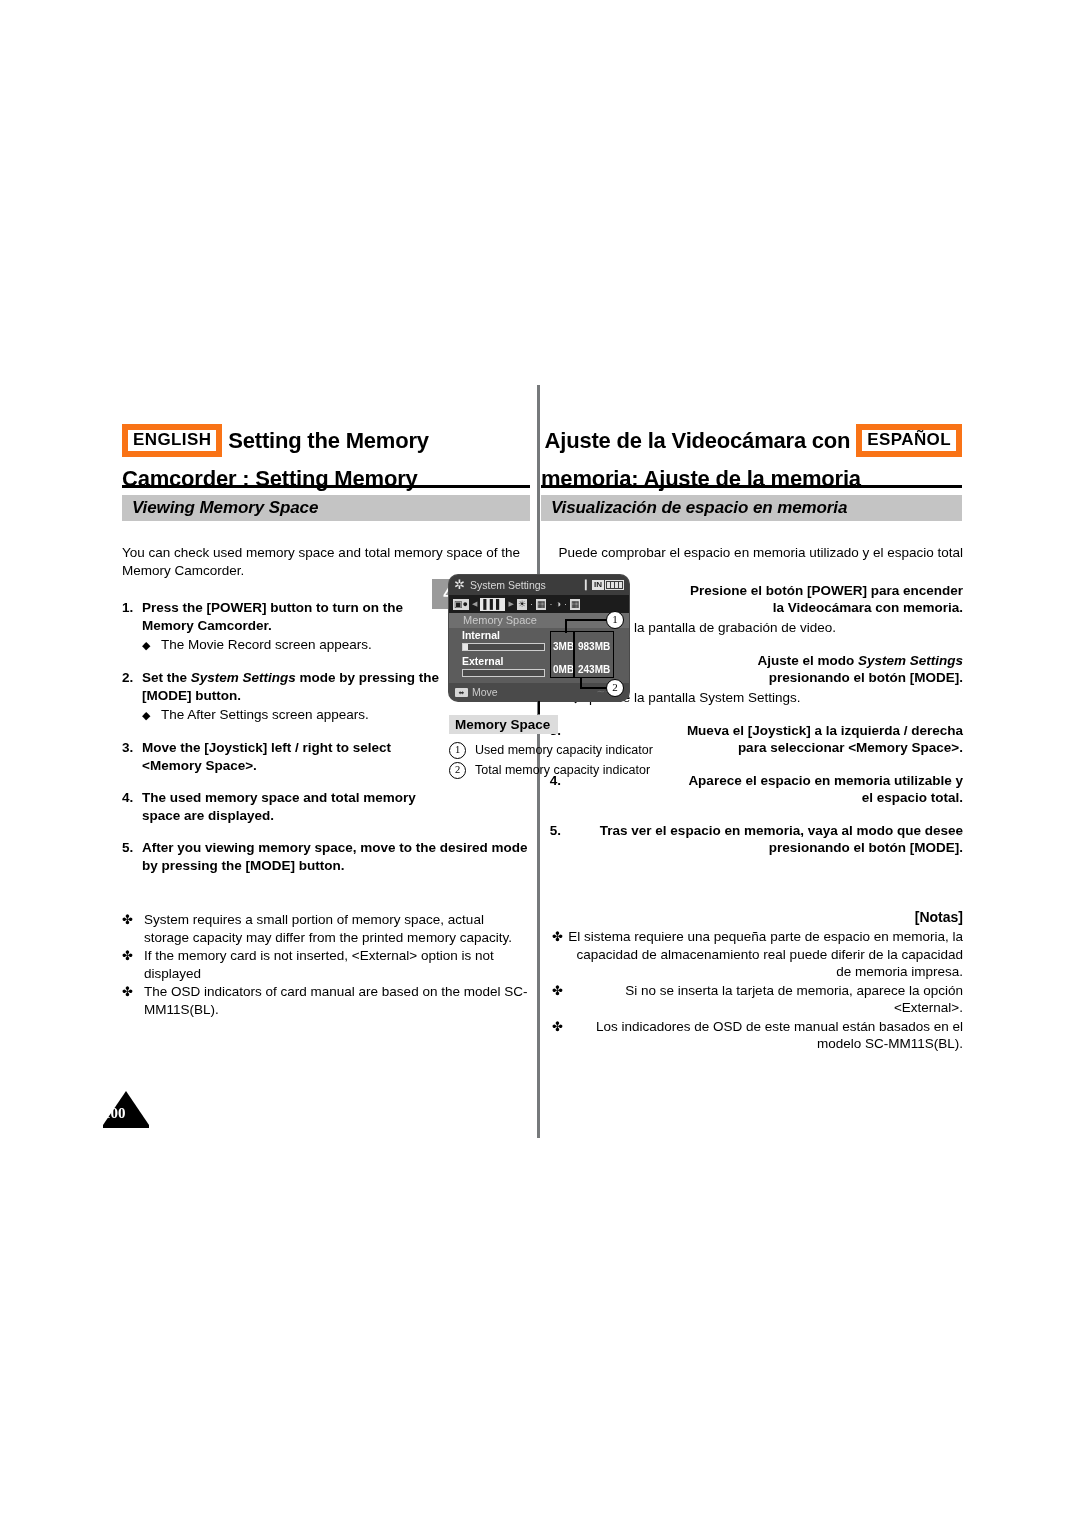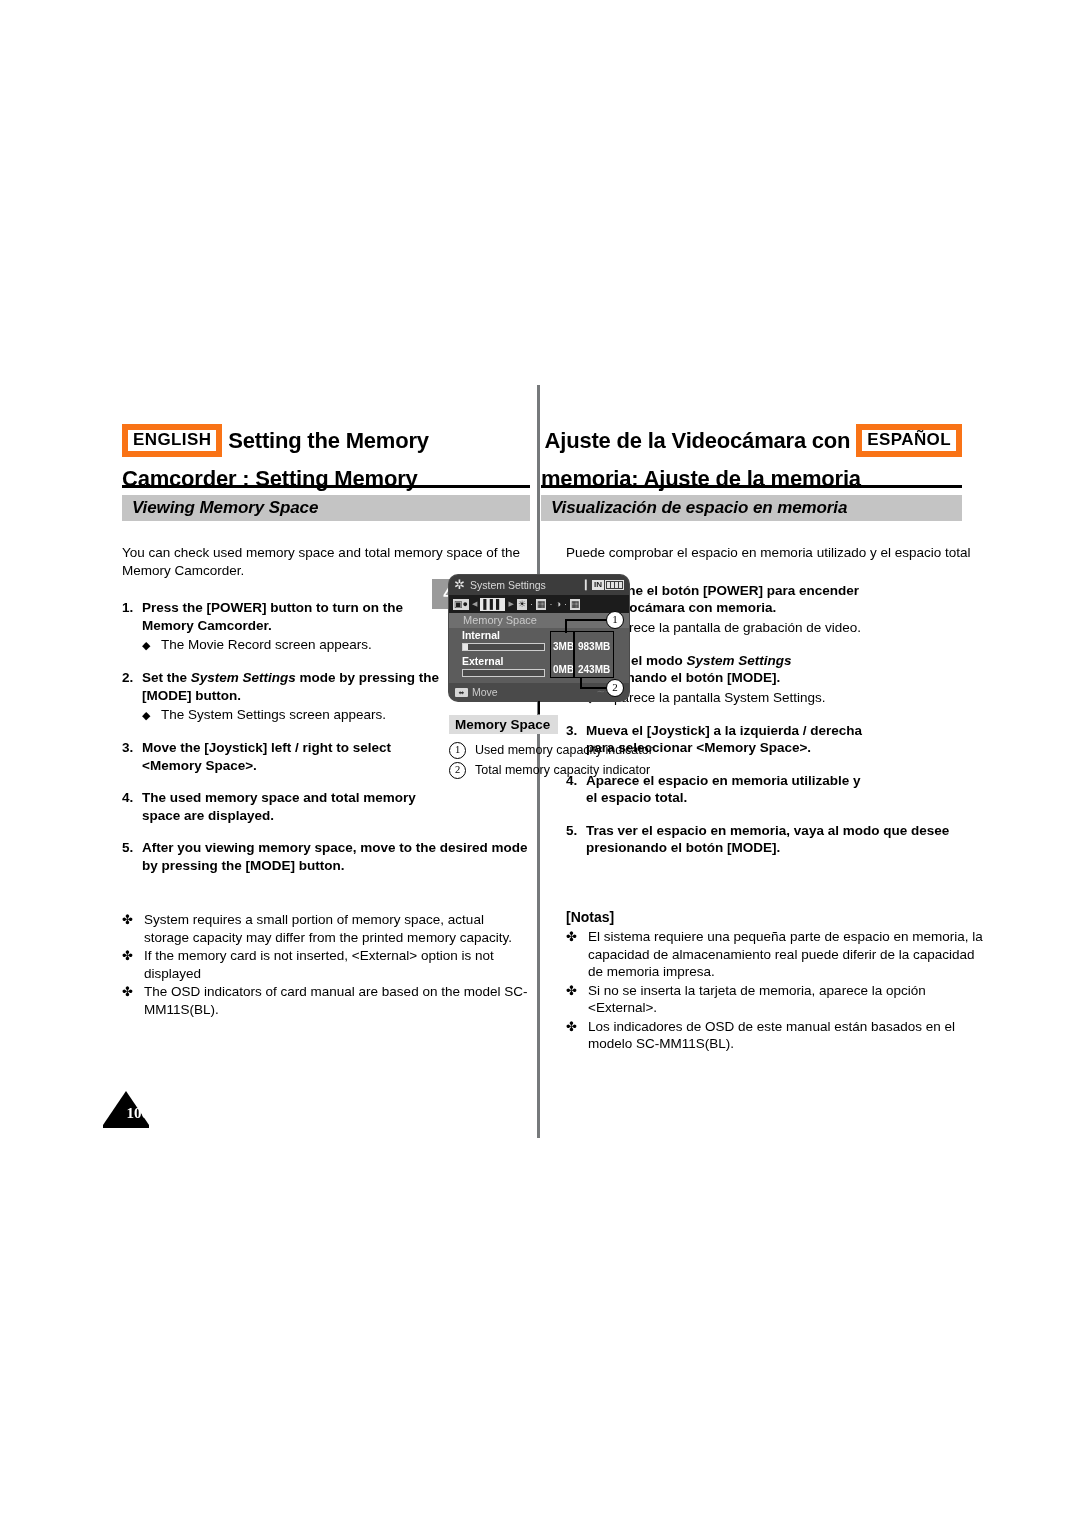--- a/index.html
+++ b/index.html
@@ -105,21 +105,21 @@
     background: #76797b;
   }
 
   
   .col {
     position: absolute;
     font-size: 13.5px;
     line-height: 17.5px;
   }
   .col-en { left: 122px; top: 528px; width: 410px; }
-  .col-es { left: 566px; top: 528px; width: 422px; }
+  .col-es { left: 541px; top: 528px; width: 422px; text-align: right; }
 
   .intro {
     margin: 16px 0 20px 0;
   }
   .intro div { white-space: normal; }
 
   ol.steps {
     list-style: none;
     margin: 0;
     padding: 0;
@@ -438,21 +438,21 @@
   .pagenum .base {
     position: absolute;
     left: 0; top: 34px;
     width: 46px; height: 3px;
     background: #000;
   }
   .pagenum .num {
     position: absolute;
     left: 0; top: 14px;
     width: 46px;
-    text-align: right;
+    text-align: left;
     color: #fff;
     font-size: 15px;
     font-weight: bold;
     font-family: "Liberation Serif", serif;
   }
 </style>
 </head>
 <body>
 
 <div class="page">
@@ -510,21 +510,21 @@
       <li>
         <div class="step-row narrow">
           <span class="step-num">2.</span>
           <span class="step-text">
             <span>Set the </span><span class="ital">System Settings</span><span> mode by pressing the</span><br>
             <span>[MODE] button.</span>
           </span>
         </div>
         <div class="sub narrow">
           <span class="sub-bullet">◆</span>
-          <span>The System Settings screen appears.</span>
+          <span>The After Settings screen appears.</span>
         </div>
       </li>
 
       <li>
         <div class="step-row narrow">
           <span class="step-num">3.</span>
           <span class="step-text">
             <span>Move the [Joystick] left / right to select</span><br>
             <span>&lt;Memory Space&gt;.</span>
           </span>

